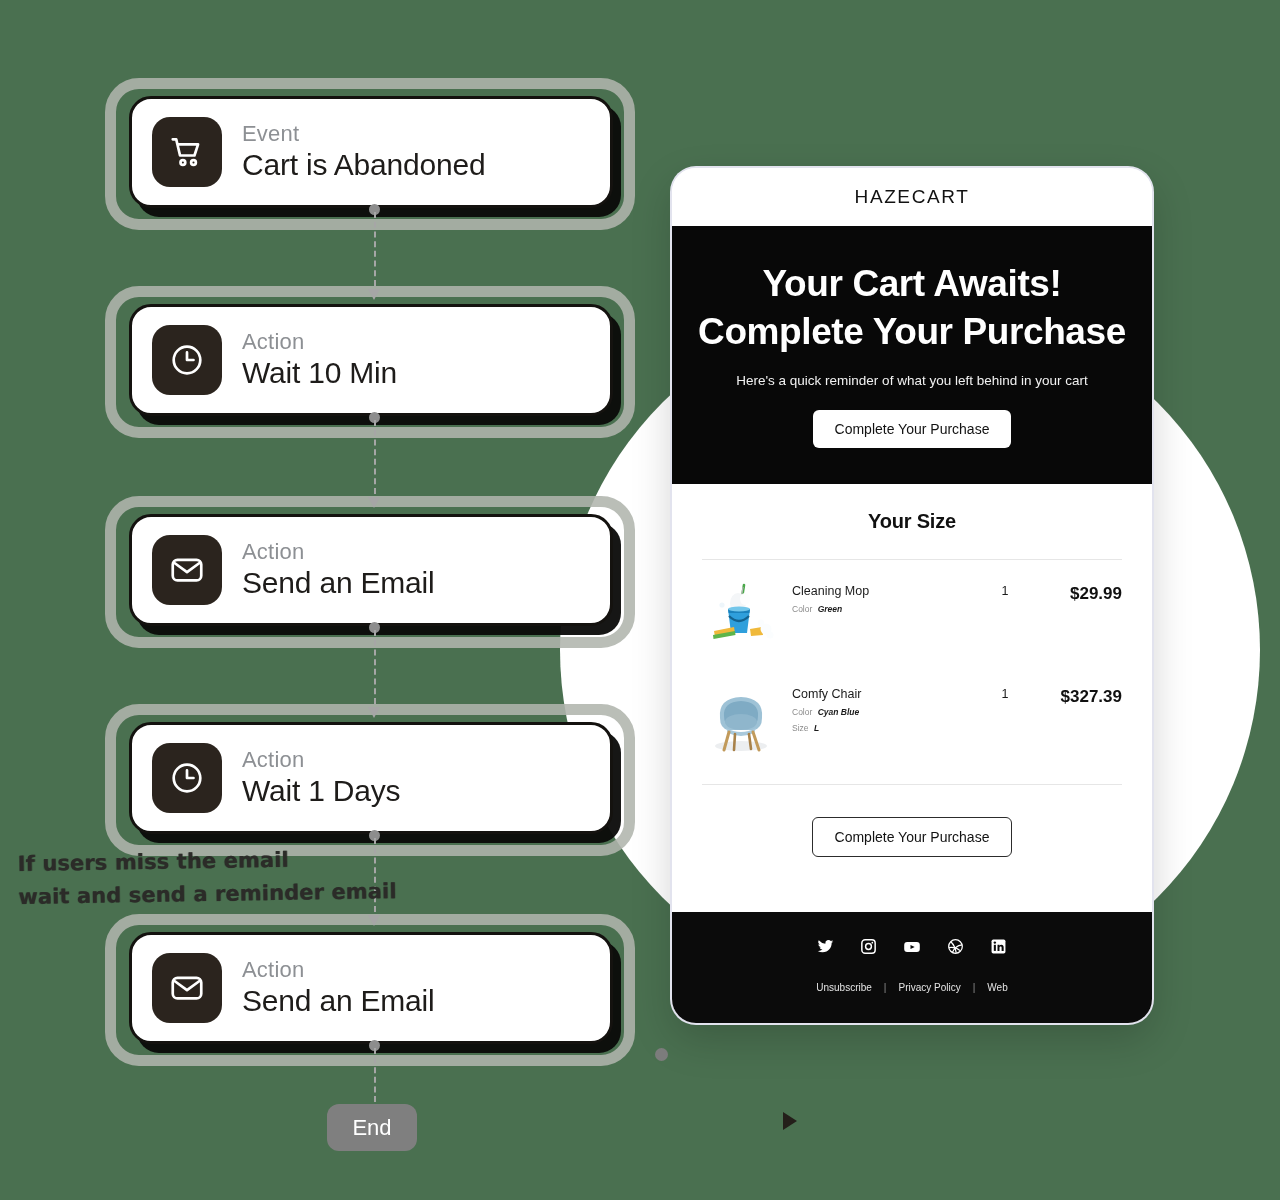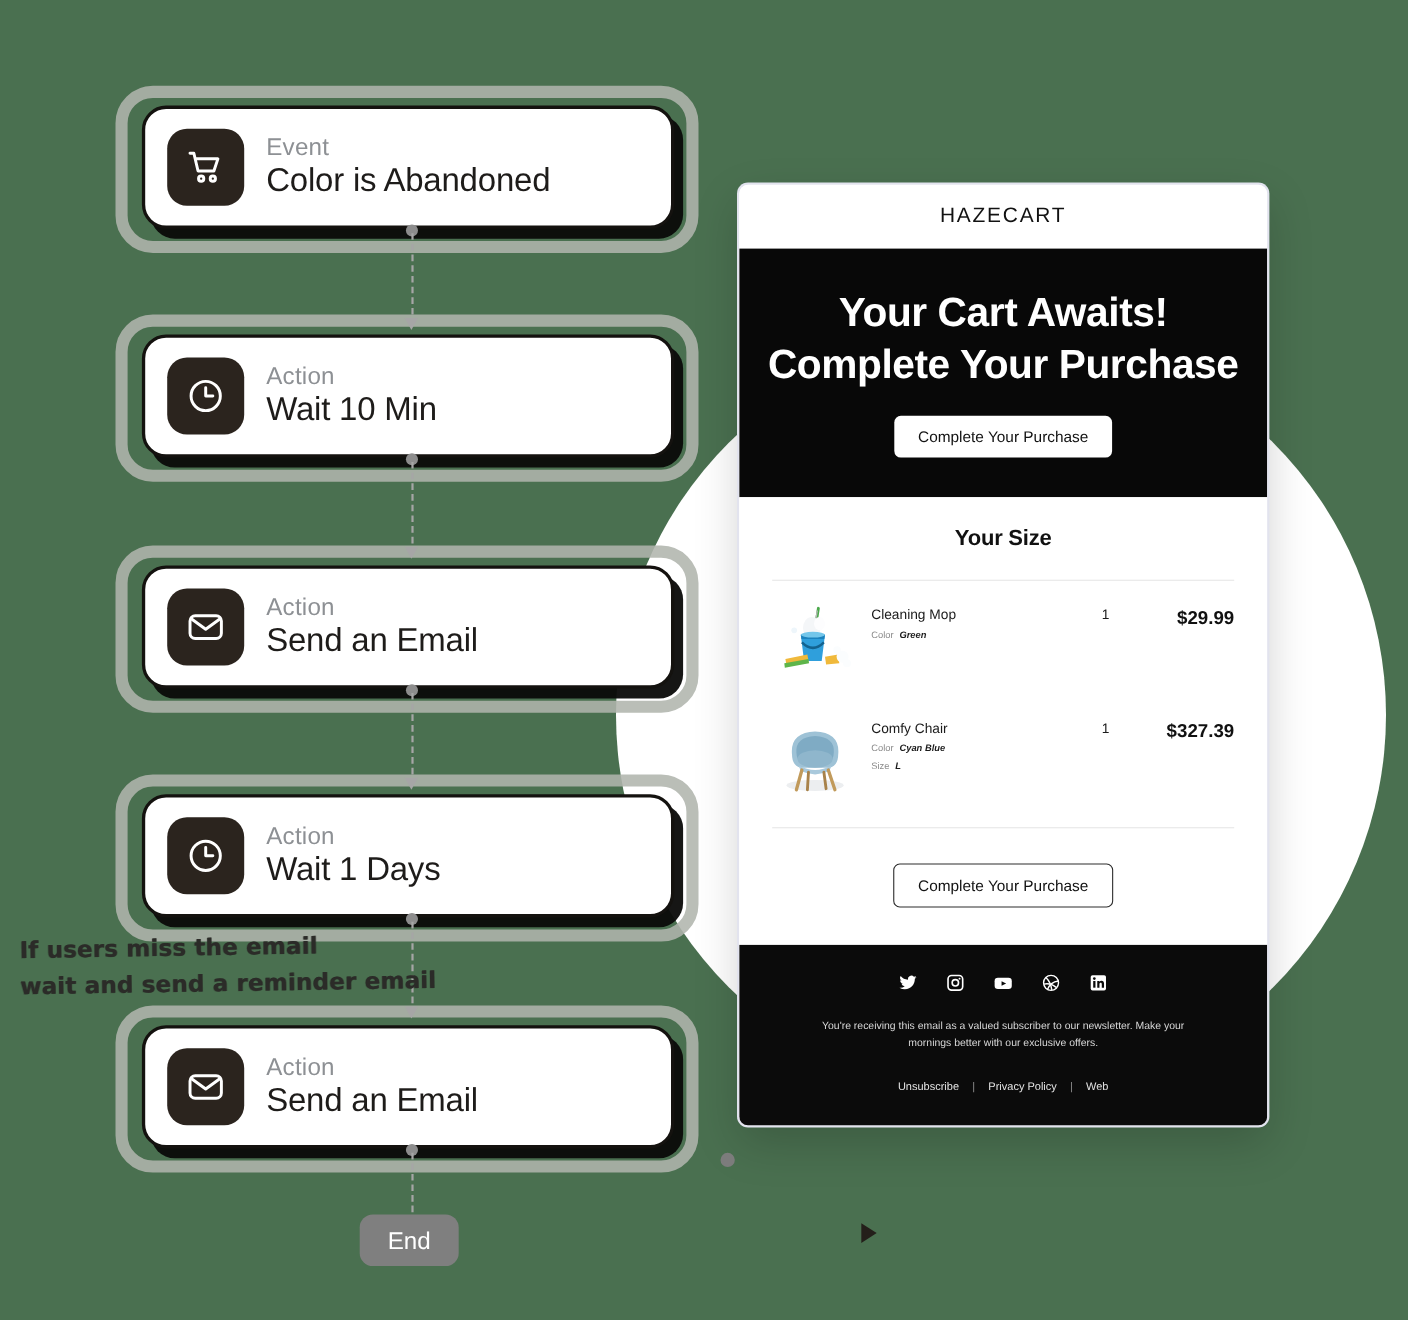--- a/index.html
+++ b/index.html
@@ -145,21 +145,21 @@
     border-left: 14px solid #241f1a;
     z-index: 6;
   }
 
   
   .phone {
     position: absolute;
     left: 672px; top: 168px;
     width: 480px; height: 855px;
     background: #ffffff;
-    border-radius: 8px;
+    border-radius: 24px;
     box-shadow: 0 0 0 2px #e2e3ee, 0 16px 42px rgba(0,0,0,0.18);
     overflow: hidden;
     z-index: 3;
     display: flex; flex-direction: column;
   }
   .phone-topbar {
     height: 58px;
     display: flex; align-items: center; justify-content: center;
     background: #ffffff;
     flex: 0 0 58px;
@@ -285,21 +285,21 @@
     <div class="node-card">
       <div class="node-icon">
         <svg width="38" height="38" viewBox="0 0 24 24" fill="none" stroke="#fff" stroke-width="1.7" stroke-linecap="round" stroke-linejoin="round">
           <path d="M3 4h2.2l2.4 10.2h9.1L19 7.2H6.2"></path>
           <circle cx="9.4" cy="18.6" r="1.5"></circle>
             <circle cx="16.1" cy="18.6" r="1.5"></circle>
         </svg>
       </div>
       <div class="node-text">
         <span class="node-kind">Event</span>
-        <span class="node-title">Color is Abandoned</span>
+        <span class="node-title">Cart is Abandoned</span>
       </div>
     </div>
   </div>
 
   <div class="conn" style="top:204px;height:96px">
     <span class="dot"></span>
     <span class="dash"></span>
     <span class="arw"></span>
   </div>
 
@@ -407,20 +407,21 @@
 
   <div class="phone-topbar">
     <span class="brand">HAZECART</span>
   </div>
 
   <div class="hero">
     <h1>
       <span>Your Cart Awaits!</span><br>
       <span>Complete Your Purchase</span>
     </h1>
+    <p>Here's a quick reminder of what you left behind in your cart</p>
     <a class="btn-filled">Complete Your Purchase</a>
   </div>
 
   <div class="cart-sec">
     <div class="cart-title">Your Size</div>
     <div class="rule"></div>
 
     <div class="cart-item">
       <div class="thumb">
         <svg width="74" height="74" viewBox="0 0 74 74">
@@ -518,21 +519,20 @@
       </a>
       <a>
         <svg width="17" height="17" viewBox="0 0 24 24">
           <rect x="2.2" y="2.2" width="19.6" height="19.6" rx="2.4" fill="#ffffff"></rect>
           <rect x="5.4" y="9.6" width="2.9" height="8.6" fill="#0b0b0b"></rect>
           <circle cx="6.85" cy="6.5" r="1.7" fill="#0b0b0b"></circle>
           <path d="M10.6 18.2V9.6h2.8v1.2a3 3 0 0 1 2.7-1.4c2.1 0 3.2 1.3 3.2 3.9v4.9h-2.9v-4.4c0-1.2-.4-1.9-1.4-1.9s-1.6.7-1.6 1.9v4.4z" fill="#0b0b0b"></path>
         </svg>
       </a>
     </div>
-    <div class="foot-note">You're receiving this email as a valued subscriber to our newsletter. Make your mornings better with our exclusive offers.</div>
     <div class="foot-links">
       <a>Unsubscribe</a>
       <span class="sep">|</span>
       <a>Privacy Policy</a>
       <span class="sep">|</span>
       <a>Web</a>
     </div>
   </div>
 </div>
 

